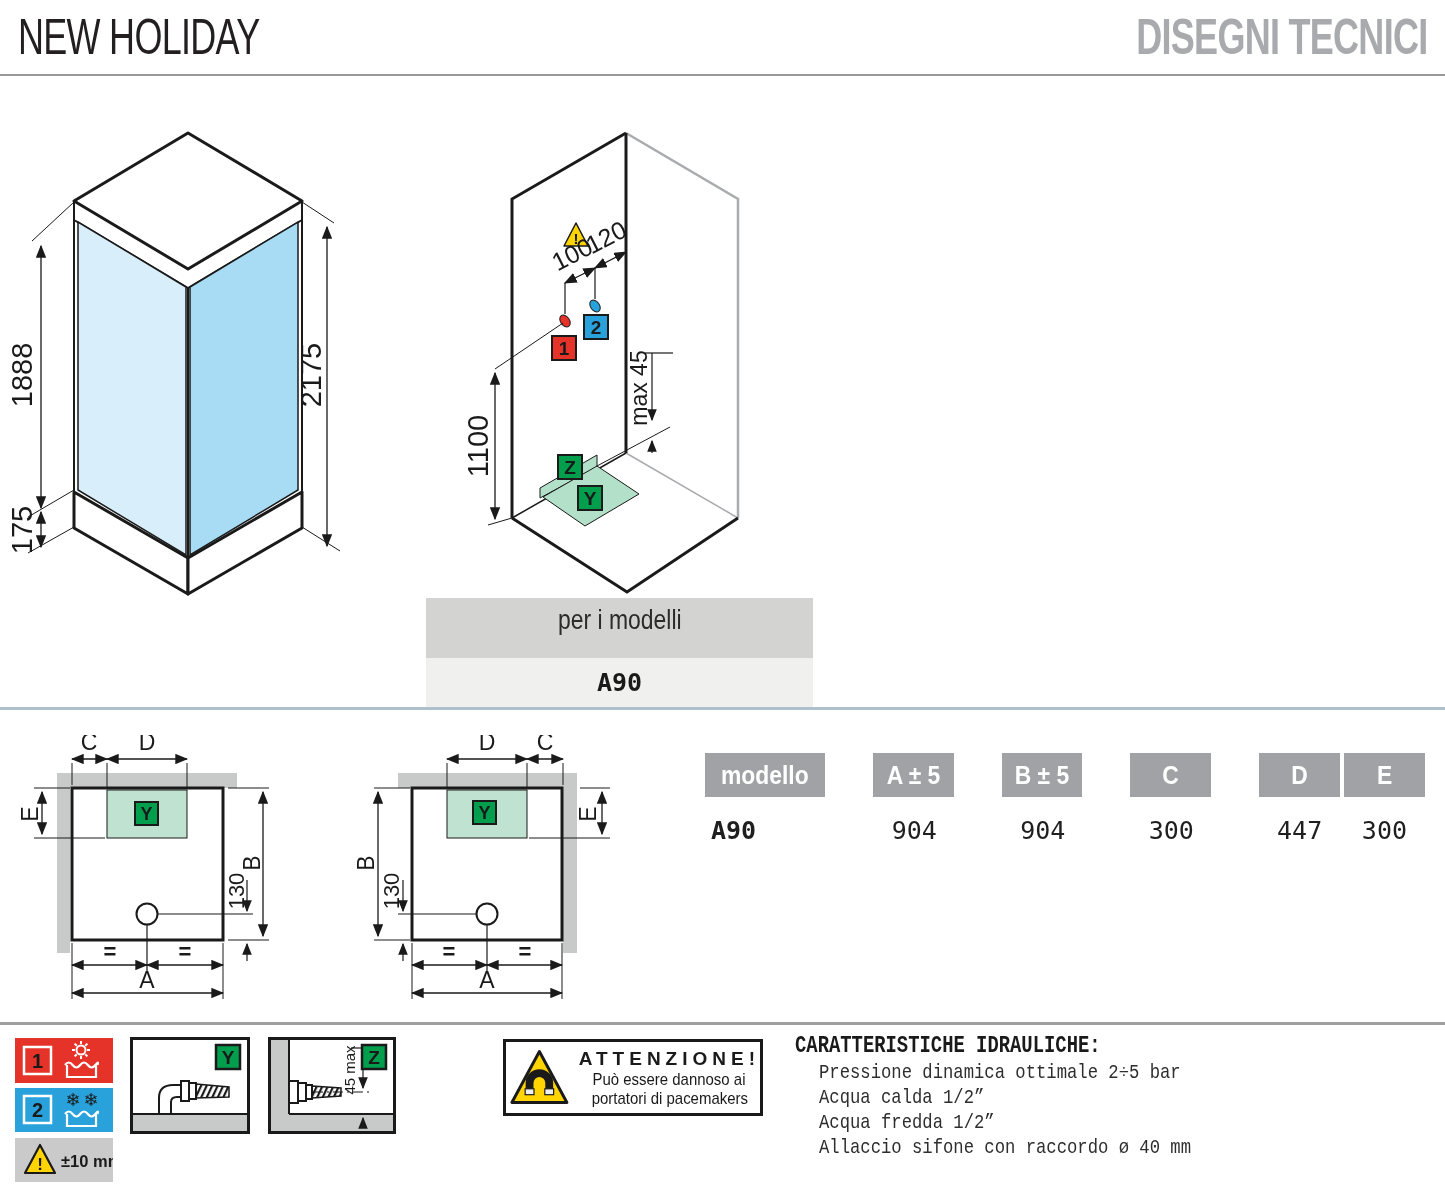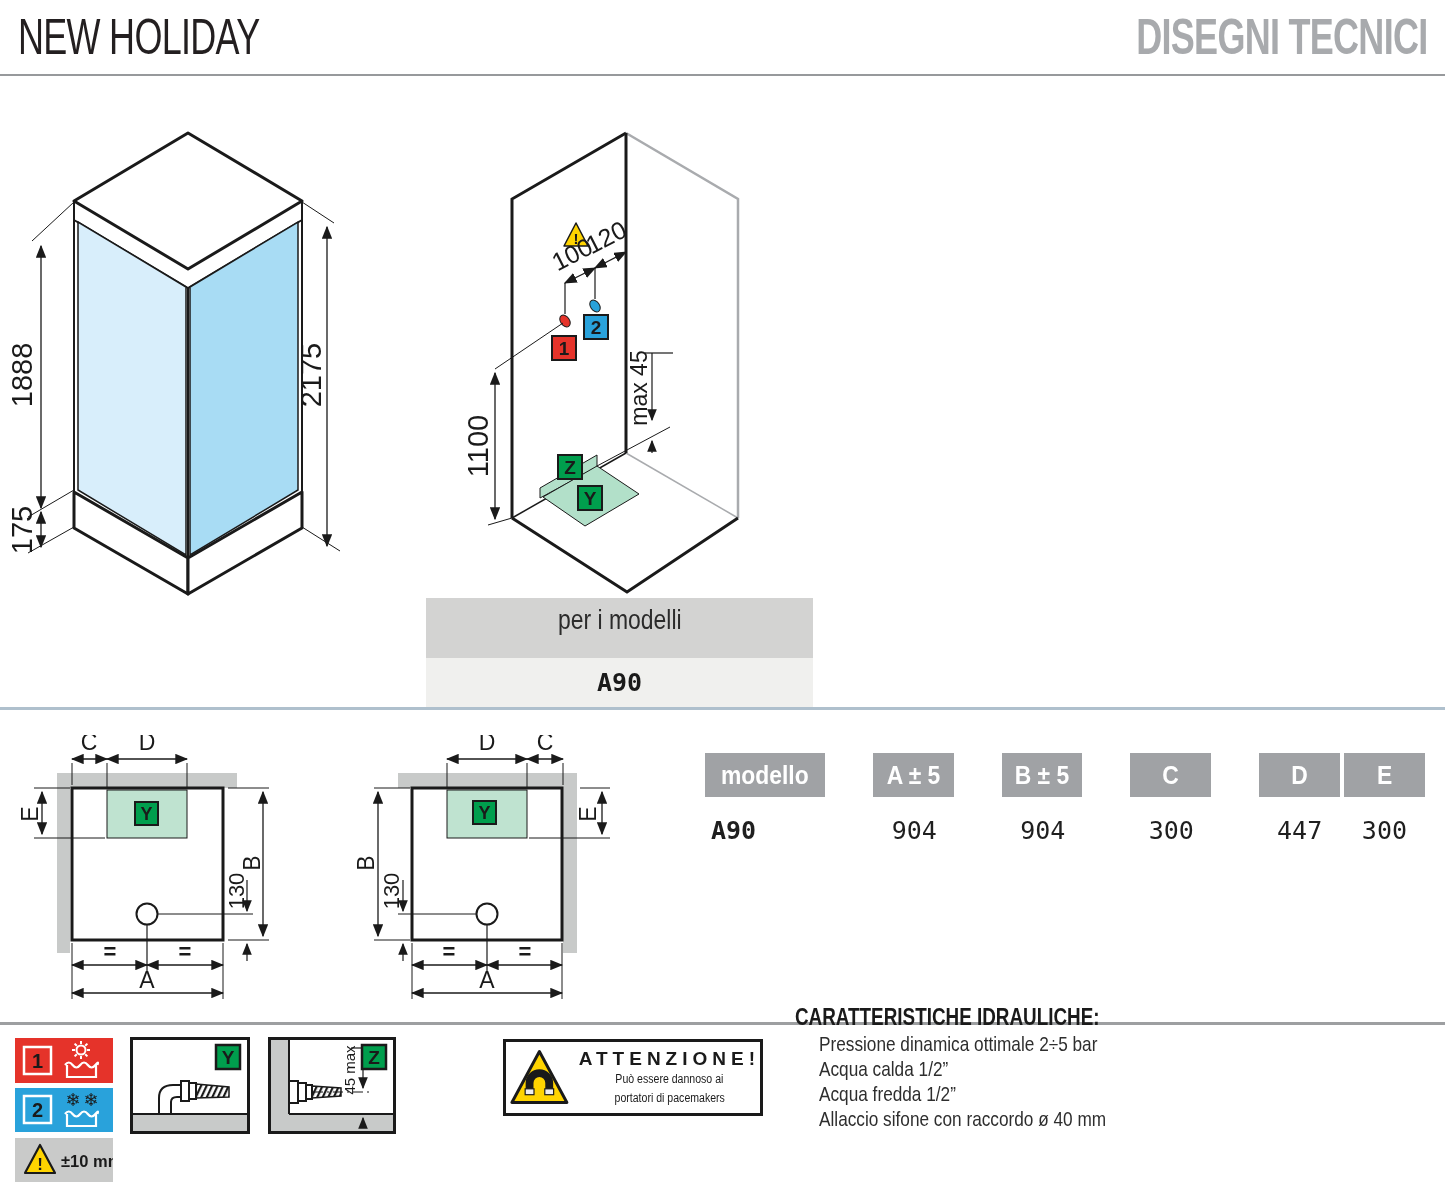--- a/index.html
+++ b/index.html
@@ -45,24 +45,24 @@
   .legend-gray { left:15px; top:1138px; width:98px; height:44px; background:#c9cac9; }
 
   .detail-box { border:3px solid #1a1a1a; background:#fff; }
   .ybox { left:130px; top:1037px; width:120px; height:97px; }
   .zbox { left:268px; top:1037px; width:128px; height:97px; }
 
   .att-box { left:503px; top:1039px; width:260px; height:77px; border:3px solid #1a1a1a;
              display:flex; align-items:center; background:#fff; }
   .att-text { flex:1; text-align:center; }
   .att-title { font-size:19px; font-weight:700; letter-spacing:5px; color:#1a1a1a; white-space:nowrap;text-align:center; }
-  .att-line { font-size:12px; line-height:19px; color:#1a1a1a; white-space:nowrap; }
+  .att-line { font-size:17px; line-height:19px; color:#1a1a1a; white-space:nowrap; }
   .att-line span, .att-title span { display:inline-block; transform:scaleX(0.88); }
 
-  .hydro { left:795px; top:1003px; width:640px; }
+  .hydro { left:795px; top:1032px; width:640px;font-family:Liberation Mono, monospace; }
   .hydro-title { font-size:23px; font-weight:700; color:#1a1a1a; line-height:28px; }
   .hydro-line  { font-size:21px; color:#2e2e2e; line-height:25px;margin-left:24px; }
   .hydro span { display:inline-block; transform:scaleX(0.82); transform-origin:left; white-space:nowrap; }
 </style>
 </head>
 <body>
 
 <div id="canvas">
 
   <div class="abs title-left">NEW HOLIDAY</div>

